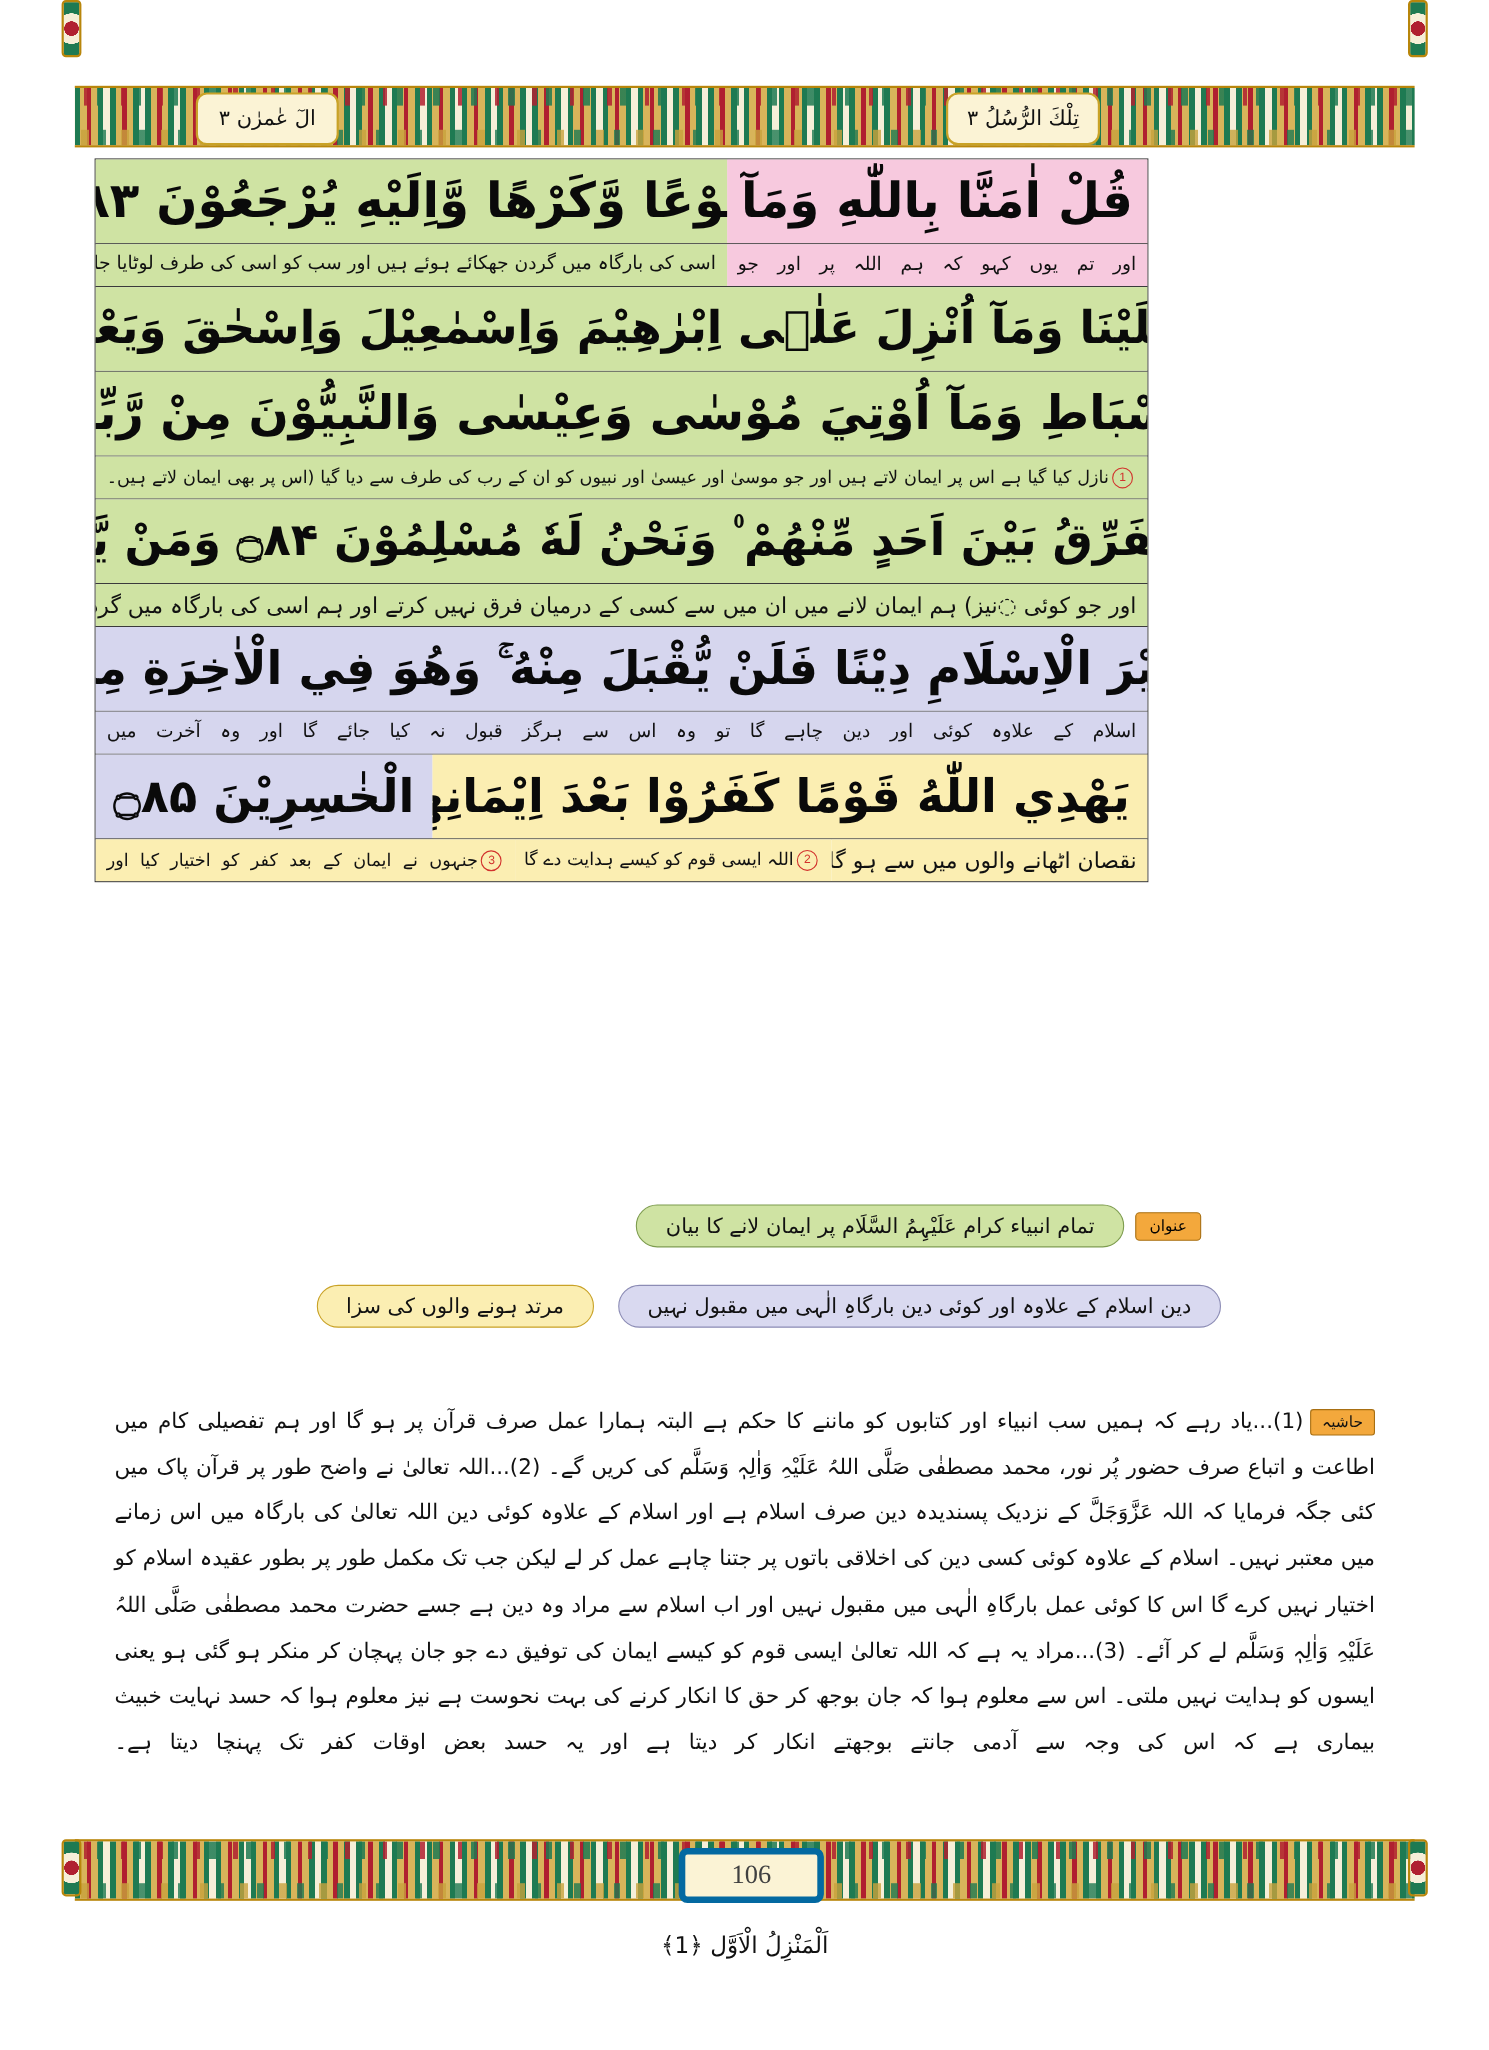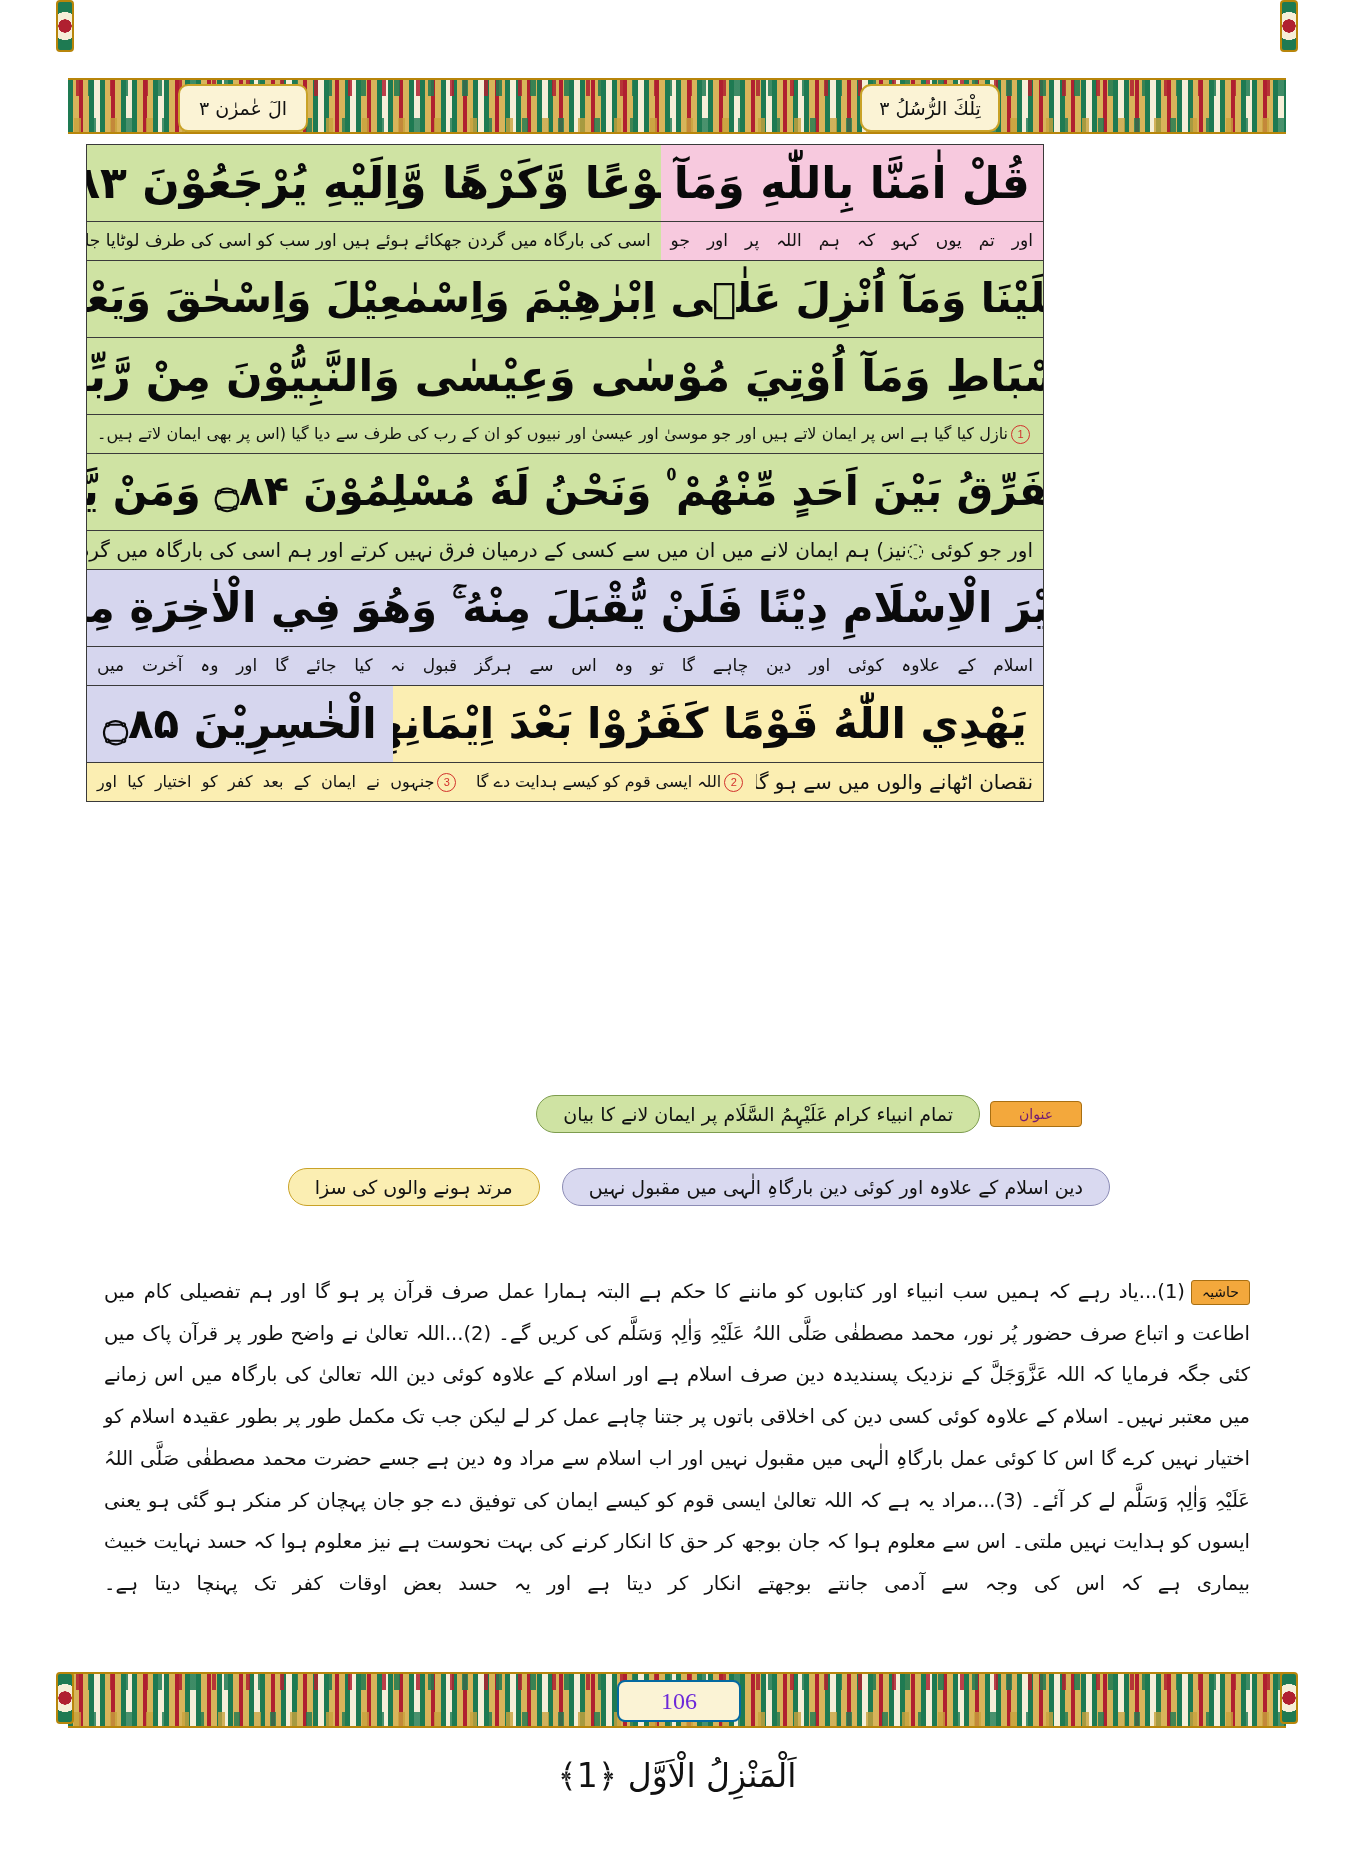--- a/index.html
+++ b/index.html
@@ -104,37 +104,37 @@
   #cartouche-juz  { left: 178px; top: 84px; min-width: 130px; }
   #cartouche-surah{ left: 860px; top: 84px; min-width: 140px; border-radius: 11px; }
 
   .page-number-badge {
     position: absolute;
     left: 617px;
     top: 1680px;
     width: 120px;
     height: 38px;
     background: #fbf3d5;
-    border: 2px solid #0369a1;
+    border: 6px solid #0369a1;
     border-radius: 8px;
     display: flex;
     align-items: center;
     justify-content: center;
     font-size: 24px;
-    color: #6d28d9;
+    color: #404040;
     z-index: 6;
     font-family: "Liberation Serif", serif;
   }
 
   .footer-manzil {
     position: absolute;
     left: 0; right: 0;
     top: 1756px;
     text-align: center;
-    font-size: 33px;
+    font-size: 21px;
     color: #111;
     direction: rtl;
   }
 
   
   .mushaf {
     position: absolute;
     left: 86px;
     top: 144px;
     width: 958px;
@@ -236,25 +236,25 @@
     direction: rtl;
     white-space: nowrap;
     font-family: "DejaVu Sans", sans-serif;
   }
   .pill.green { background: #cfe3a3; border-color: #7d9c4e; }
   .pill.lav   { background: #d9d9f0; border-color: #8c8cb5; }
   .pill.yellow{ background: #fbeeb2; border-color: #c9a227; }
   .tag-unwan {
     background: #f3a83c;
     border: 1.2px solid #a86f12;
-    color: #701a75;
+    color: #000000;
     font-size: 14px;
-    padding: 4px 28px;
+    padding: 4px 12px;
     border-radius: 4px;
-    margin-right: 18px;
+    margin-right: 8px;
     margin-left: 10px;
     white-space: nowrap;
     direction: rtl;
   }
 
   
   .hashia {
     position: absolute;
     left: 88px;
     top: 1255px;

